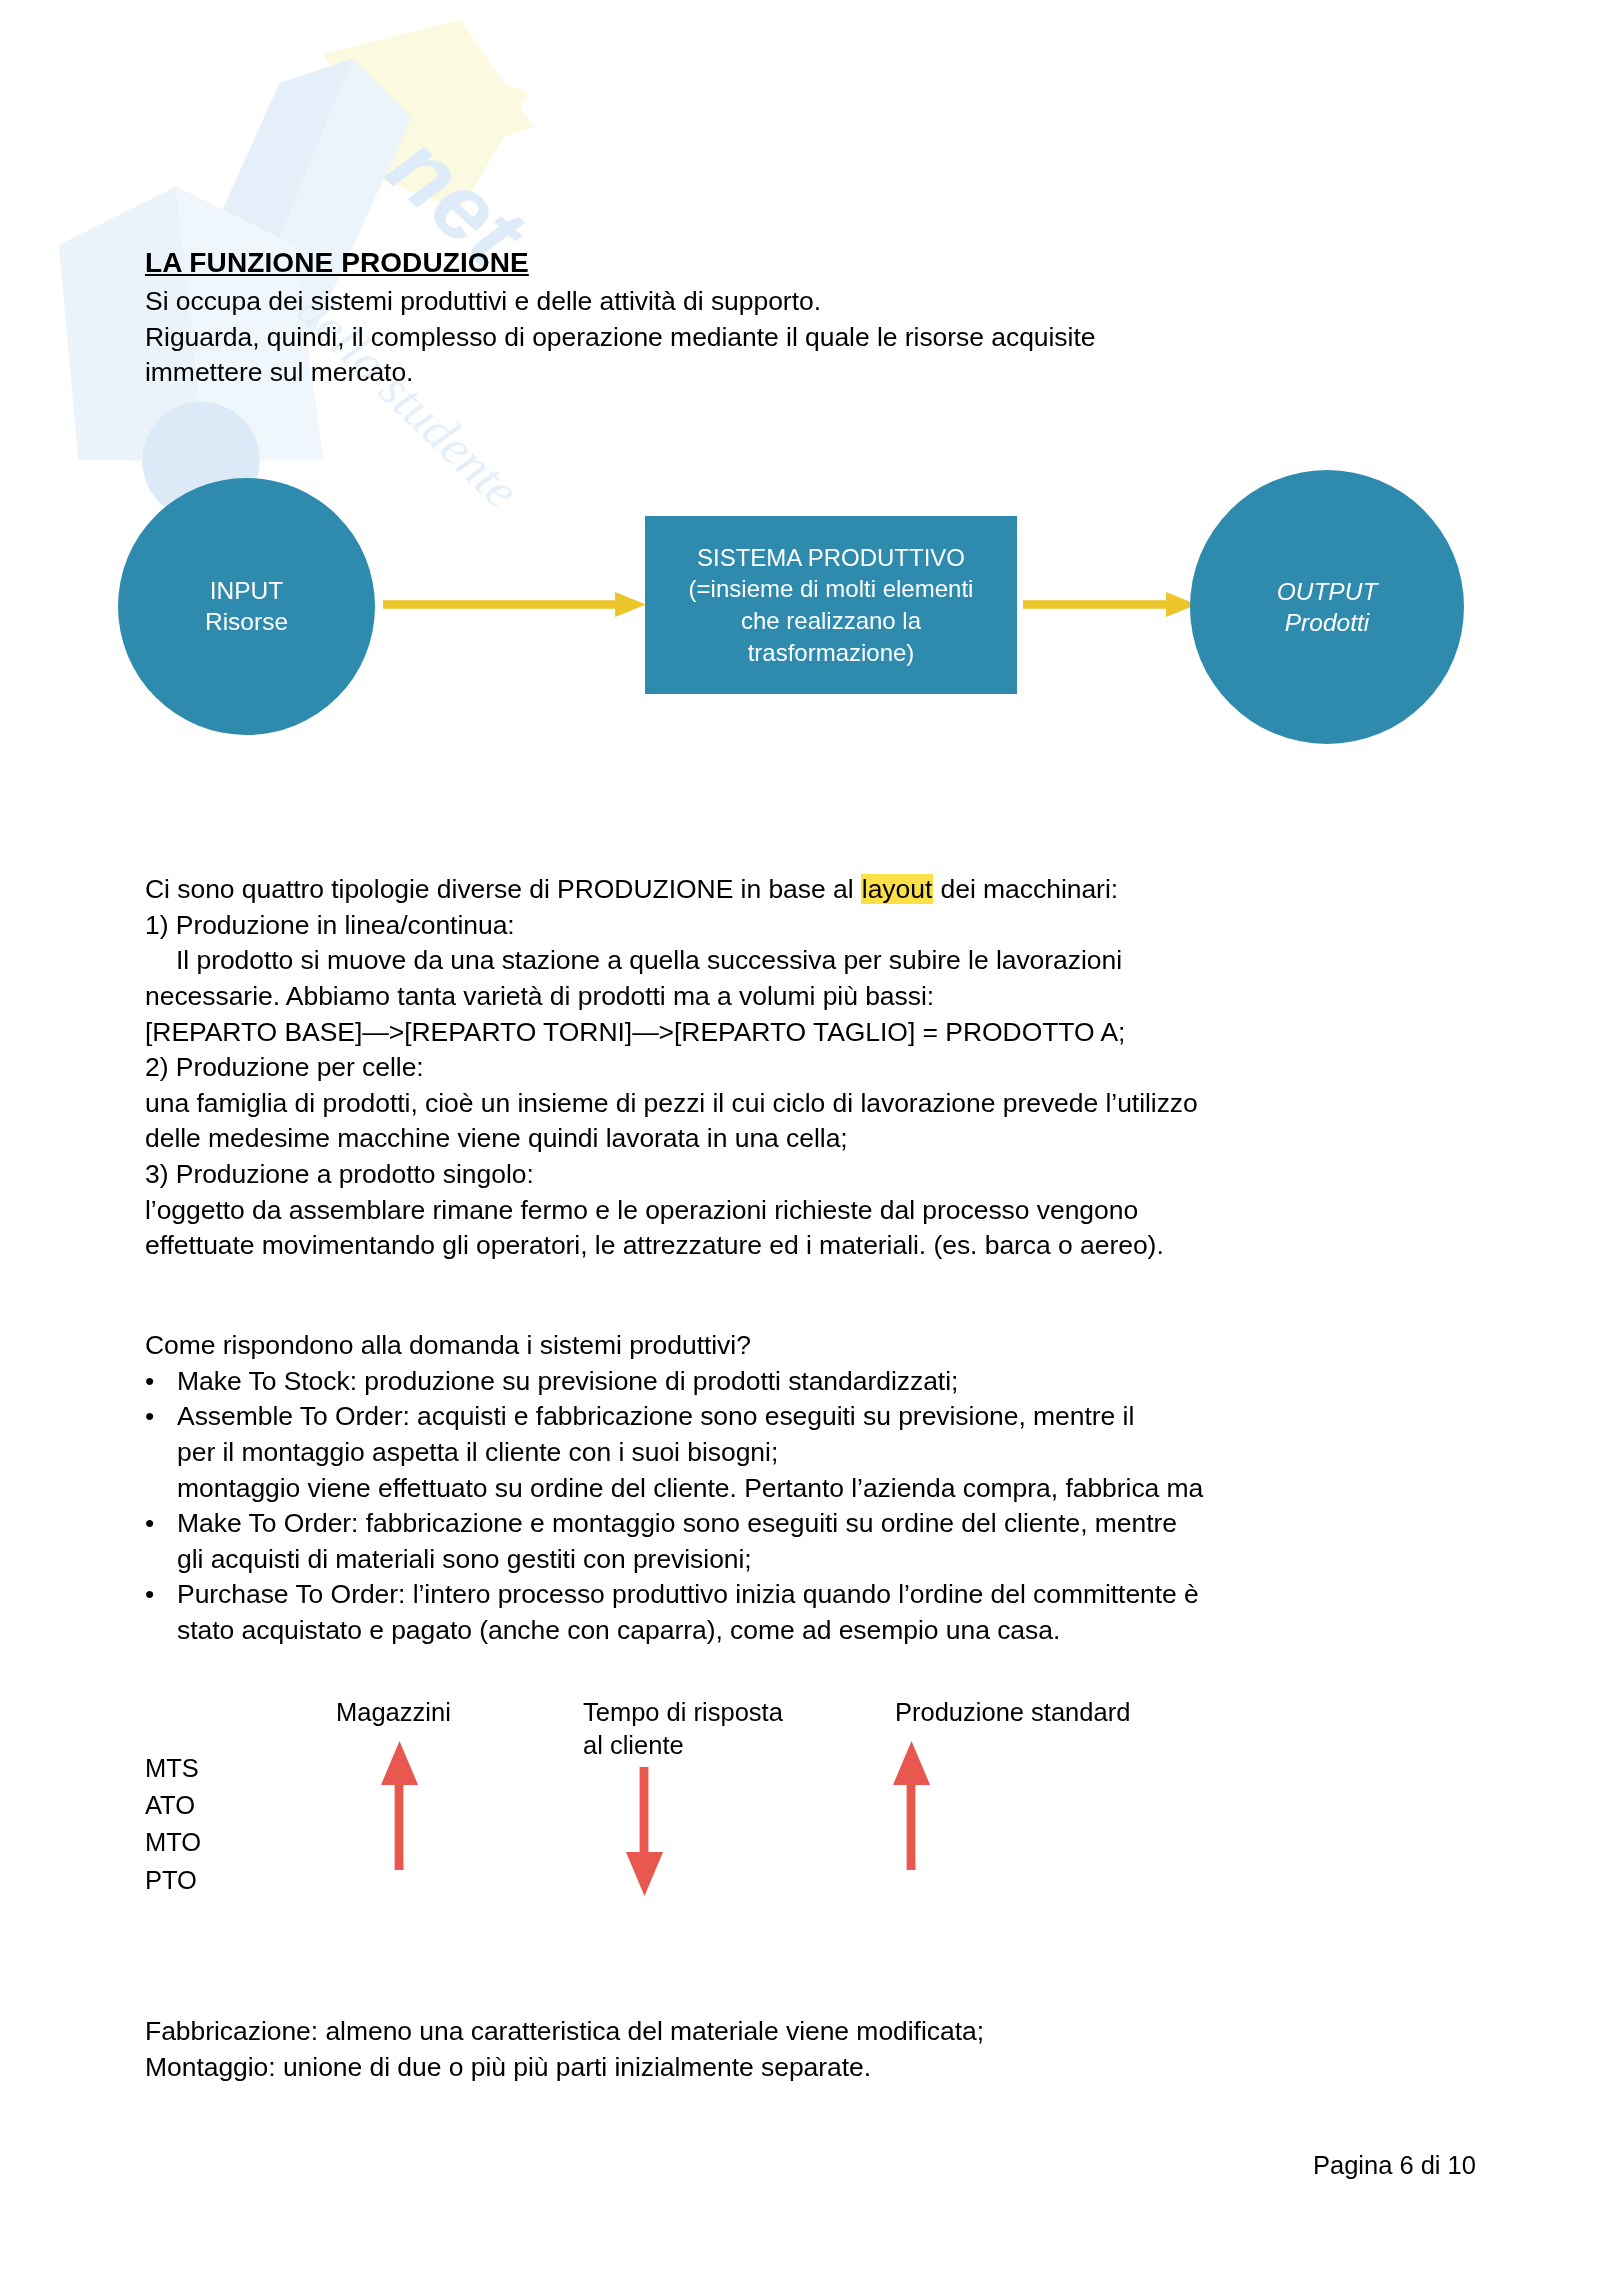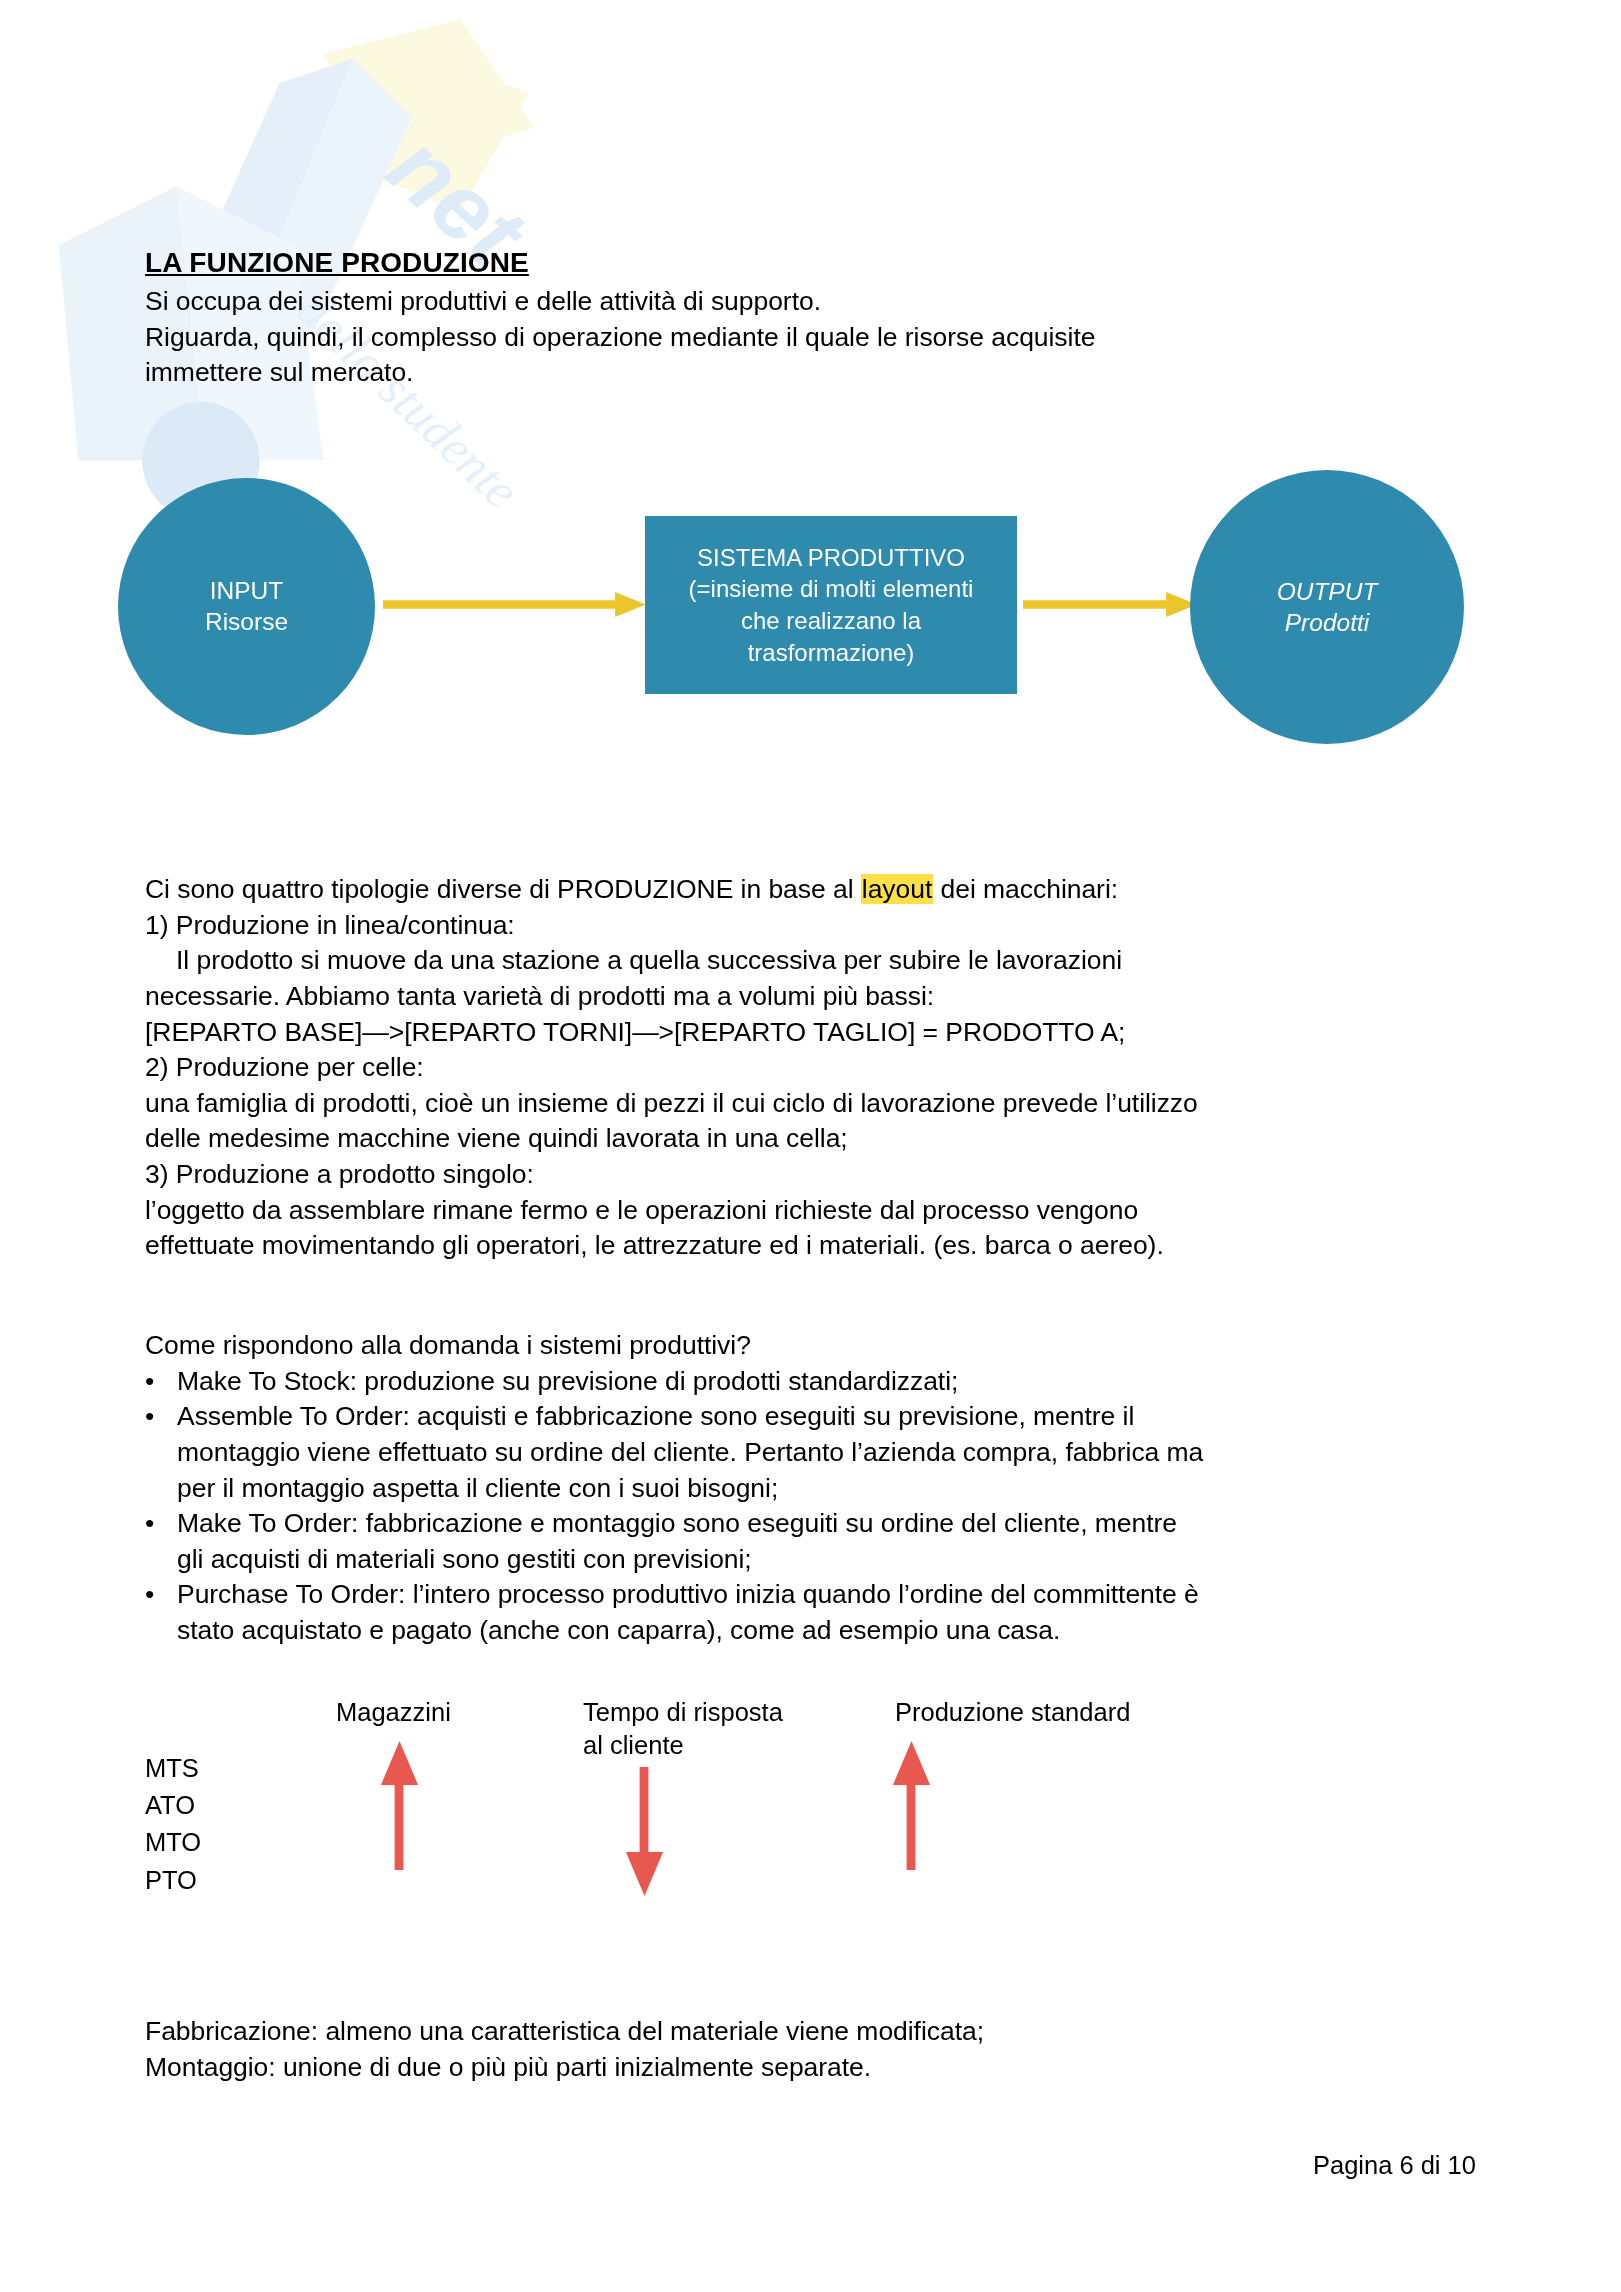--- a/index.html
+++ b/index.html
@@ -245,22 +245,22 @@
       <span style="width:32px;font-size:26.5px;line-height:1.345;">•</span>
       <div style="flex:1;">
         <p class="body-text">Make To Stock: produzione su previsione di prodotti standardizzati;</p>
       </div>
     </div>
 
     <div style="display:flex;">
       <span style="width:32px;font-size:26.5px;line-height:1.345;">•</span>
       <div style="flex:1;">
         <p class="body-text">Assemble To Order: acquisti e fabbricazione sono eseguiti su previsione, mentre il</p>
+        <p class="body-text">per il montaggio aspetta il cliente con i suoi bisogni;</p>
         <p class="body-text">montaggio viene effettuato su ordine del cliente. Pertanto l’azienda compra, fabbrica ma</p>
-        <p class="body-text">per il montaggio aspetta il cliente con i suoi bisogni;</p>
       </div>
     </div>
 
     <div style="display:flex;">
       <span style="width:32px;font-size:26.5px;line-height:1.345;">•</span>
       <div style="flex:1;">
         <p class="body-text">Make To Order: fabbricazione e montaggio sono eseguiti su ordine del cliente, mentre</p>
         <p class="body-text">gli acquisti di materiali sono gestiti con previsioni;</p>
       </div>
     </div>

